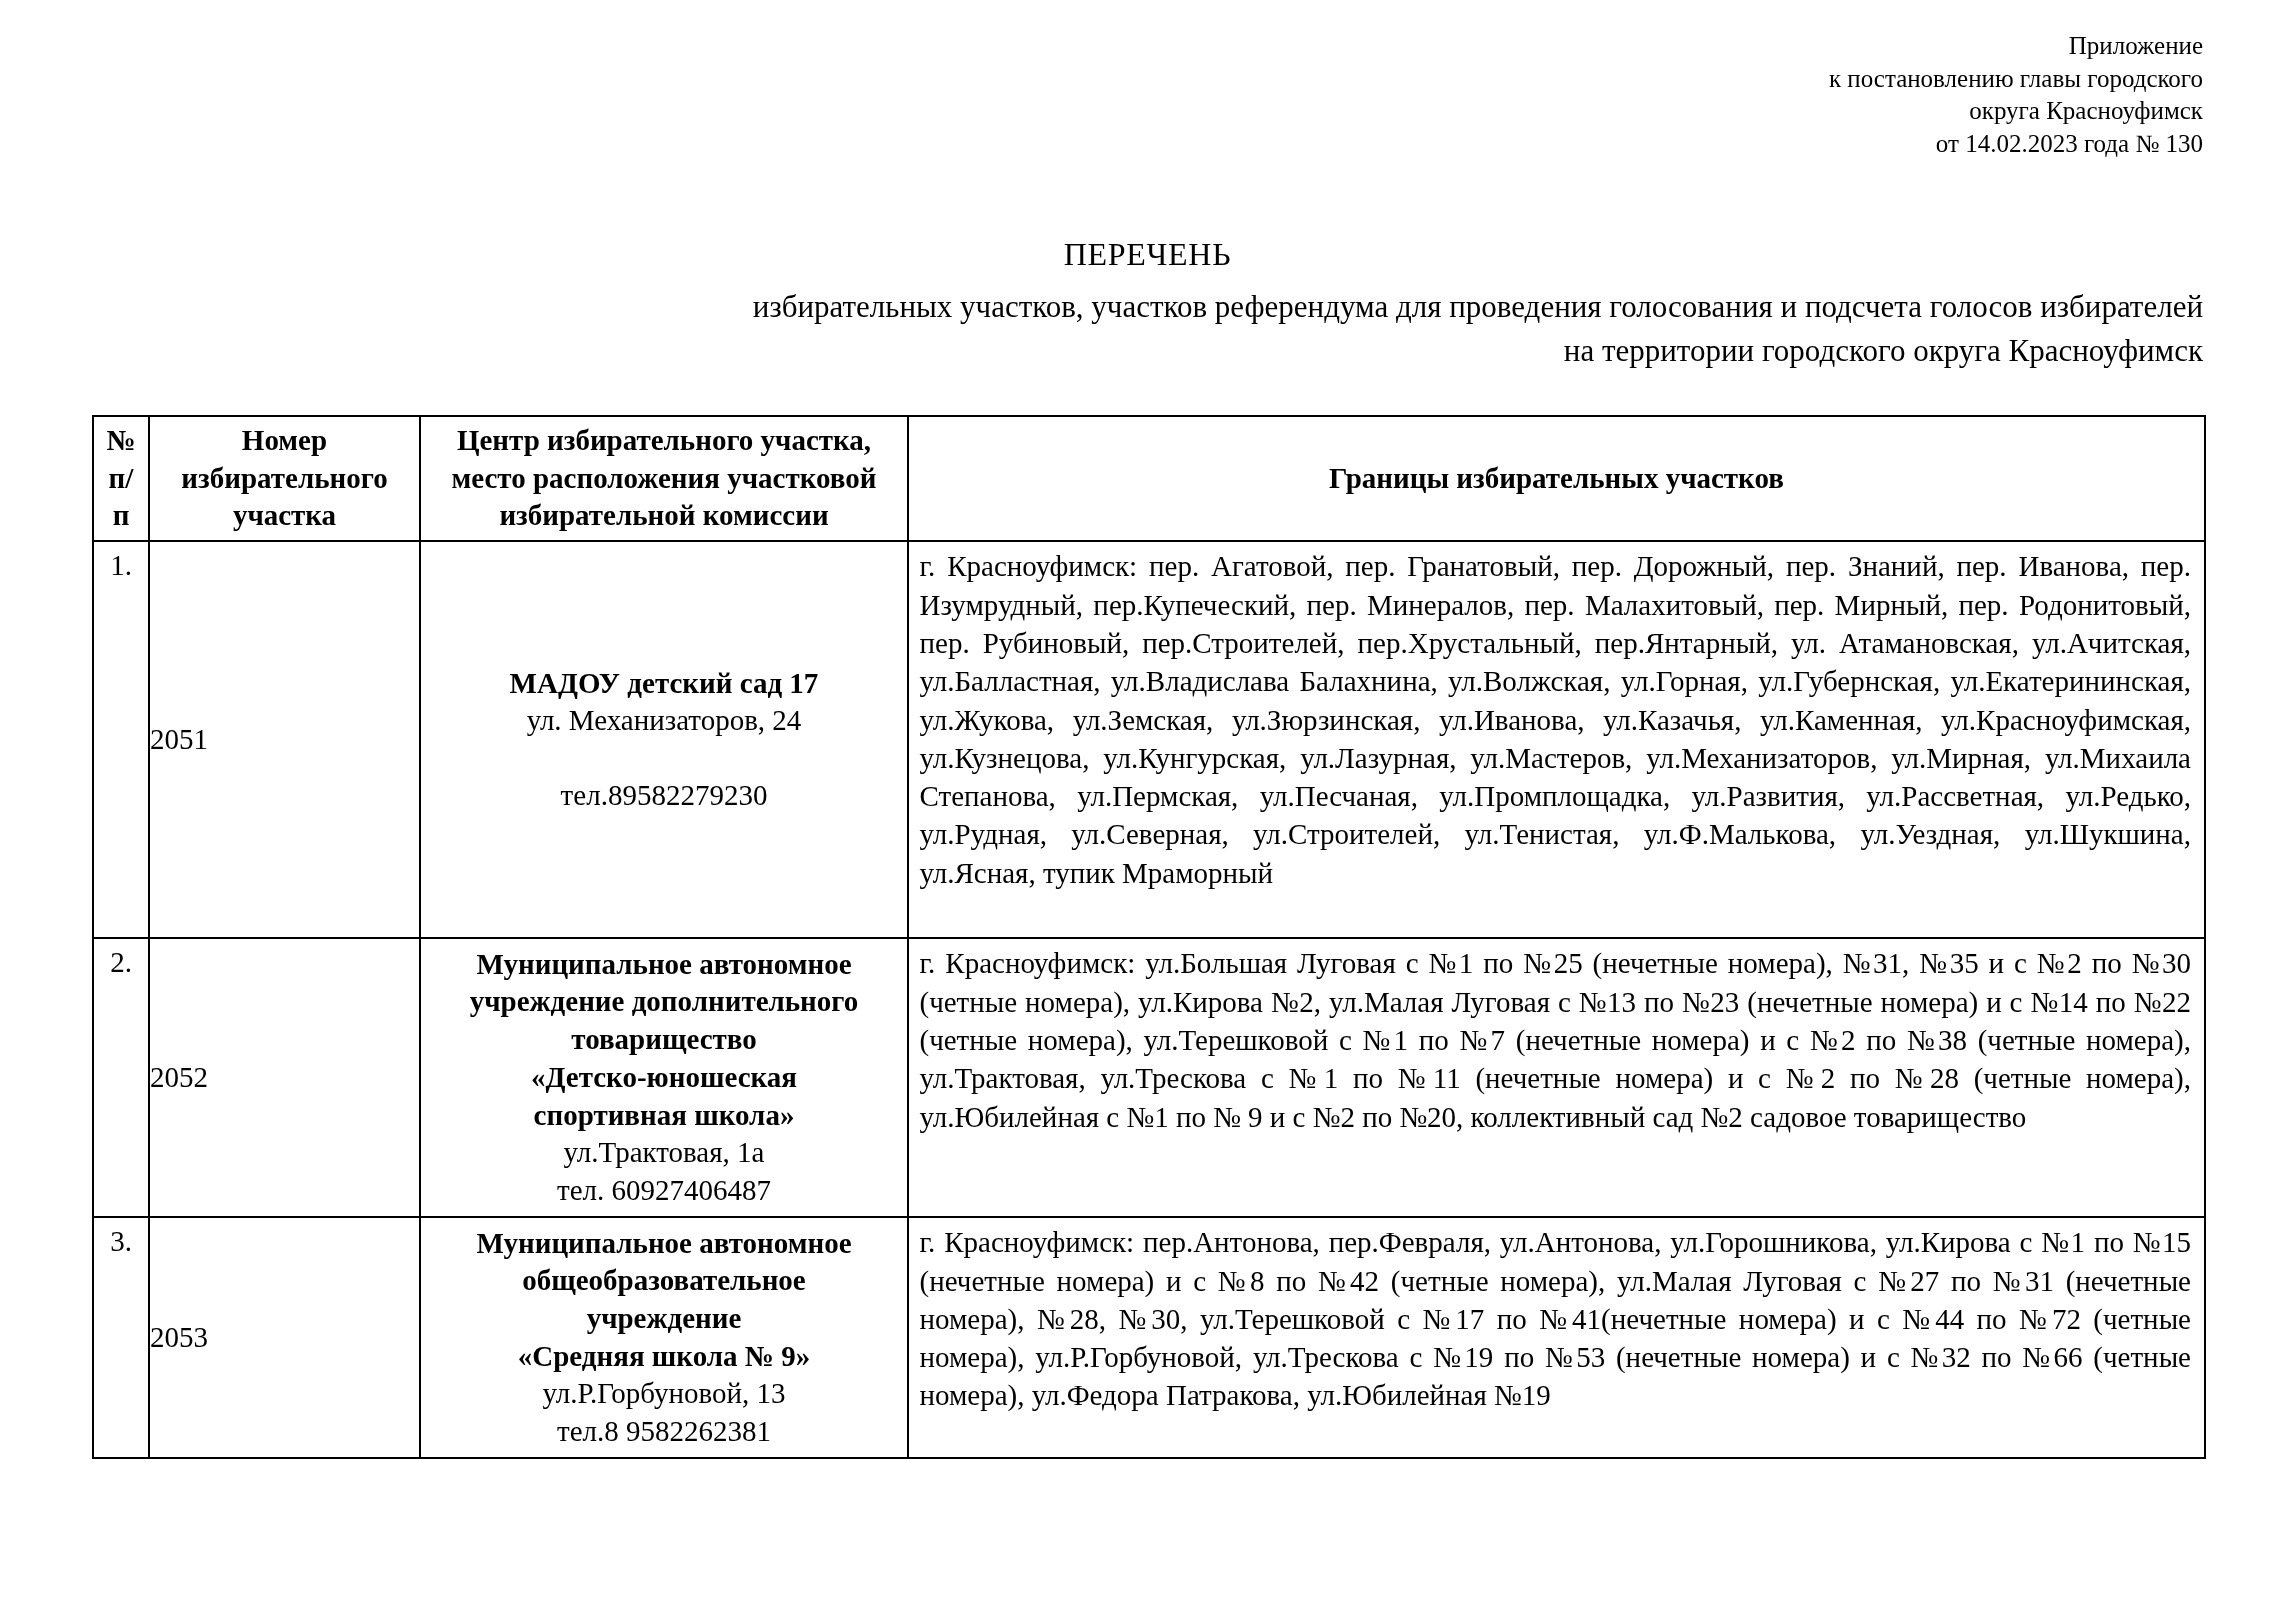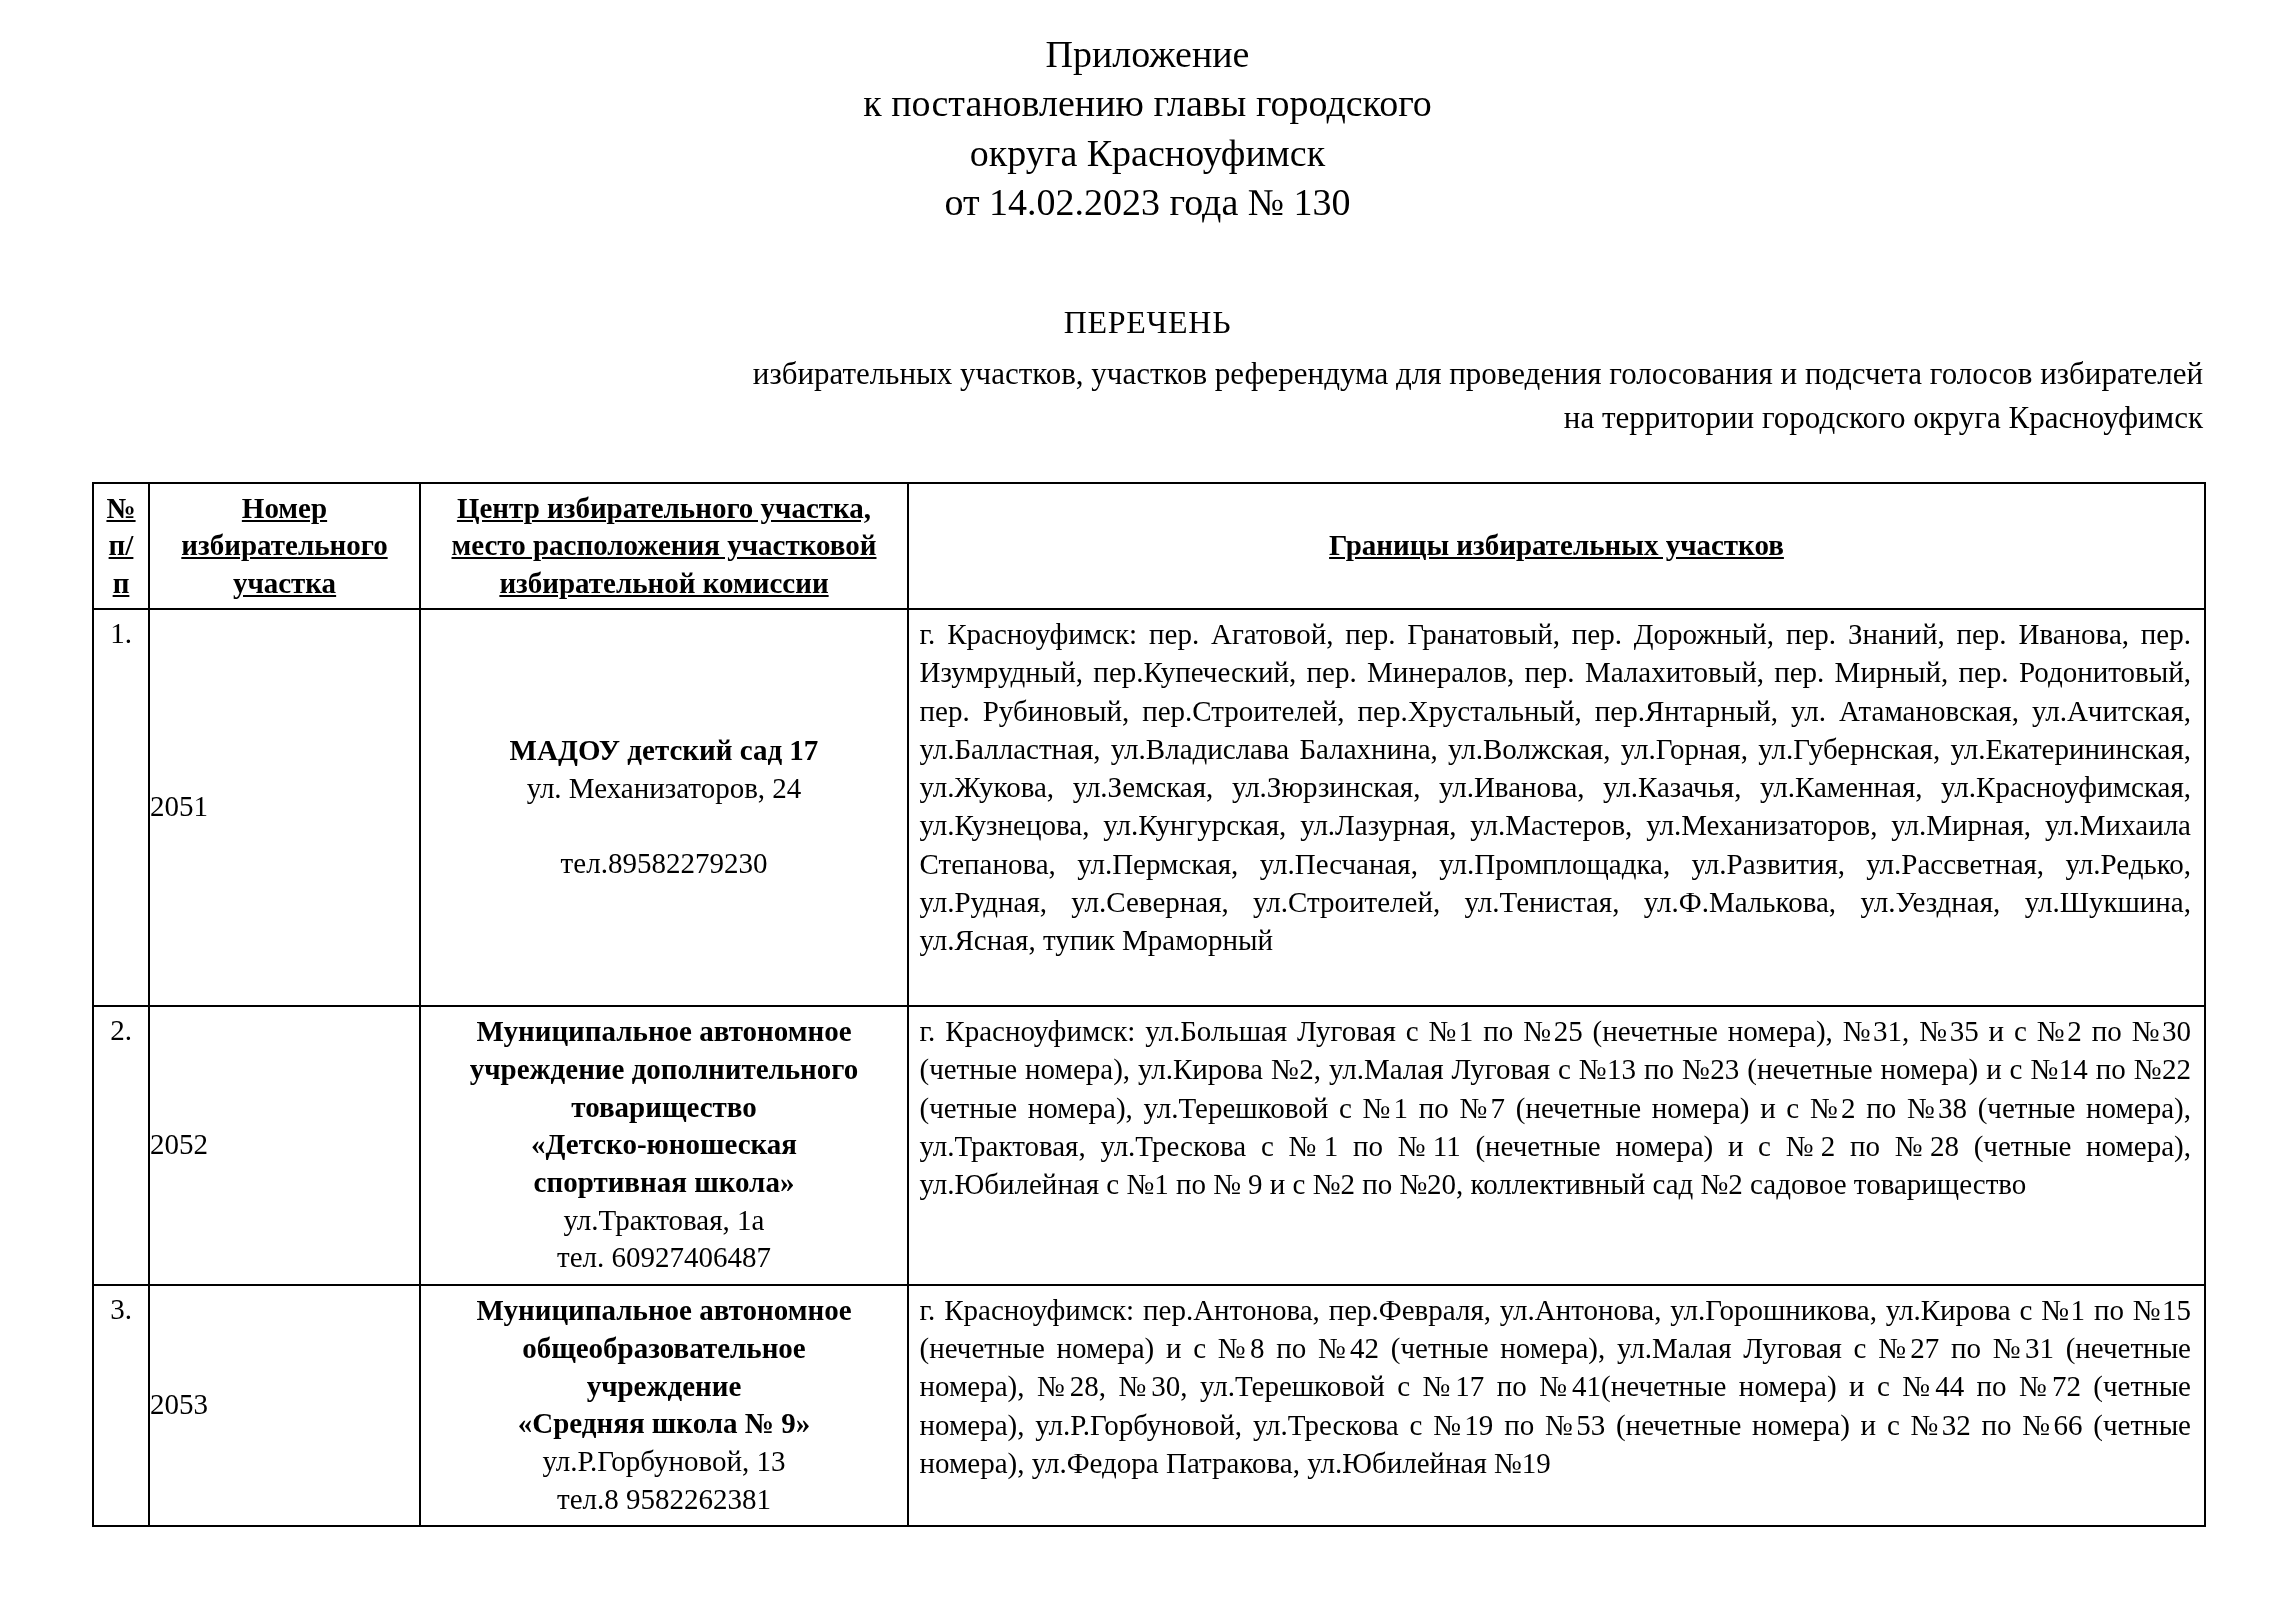--- a/index.html
+++ b/index.html
@@ -13,23 +13,23 @@
     position: relative;
     overflow: hidden;
   }
   .page {
     width: 2295px;
     height: 1623px;
     padding: 30px 92px 0 92px;
   }
   
   .appendix {
-    text-align: center;
+    text-align: right;
     line-height: 1.3;
-    font-size: 38px;
+    font-size: 25px;
   }
   
   .title-block {
     margin-top: 76px;
     text-align: center;
     font-weight: normal;
   }
   .title-heading {
     font-size: 32px;
     letter-spacing: 0.7px;
@@ -53,21 +53,21 @@
     background: #ffffff;
   }
   table.stations th {
     font-weight: bold;
     text-align: center;
     vertical-align: middle;
     font-size: 29px;
     line-height: 1.3;
     padding: 5.2px 6.5px;
   }
-  tr.header-row      { height: 111px; text-decoration: underline; }
+  tr.header-row      { height: 111px; }
   tr.row-1           { height: 397px; }
   tr.row-2           { height: 255px; }
   tr.row-3           { height: 224px; }
   td.cell-num {
     text-align: center;
     vertical-align: top;
     padding-top: 5.2px;
     line-height: 1.3;
   }
   td.cell-station {

